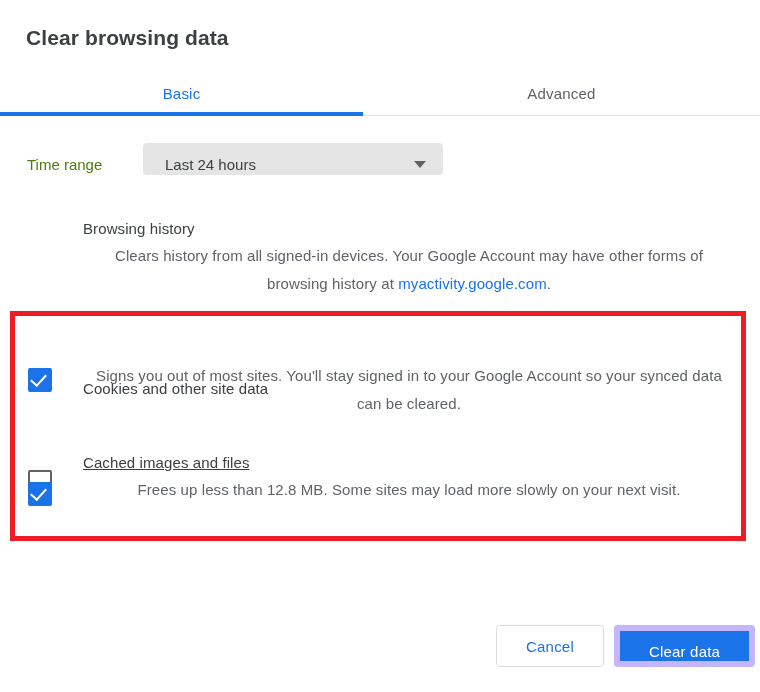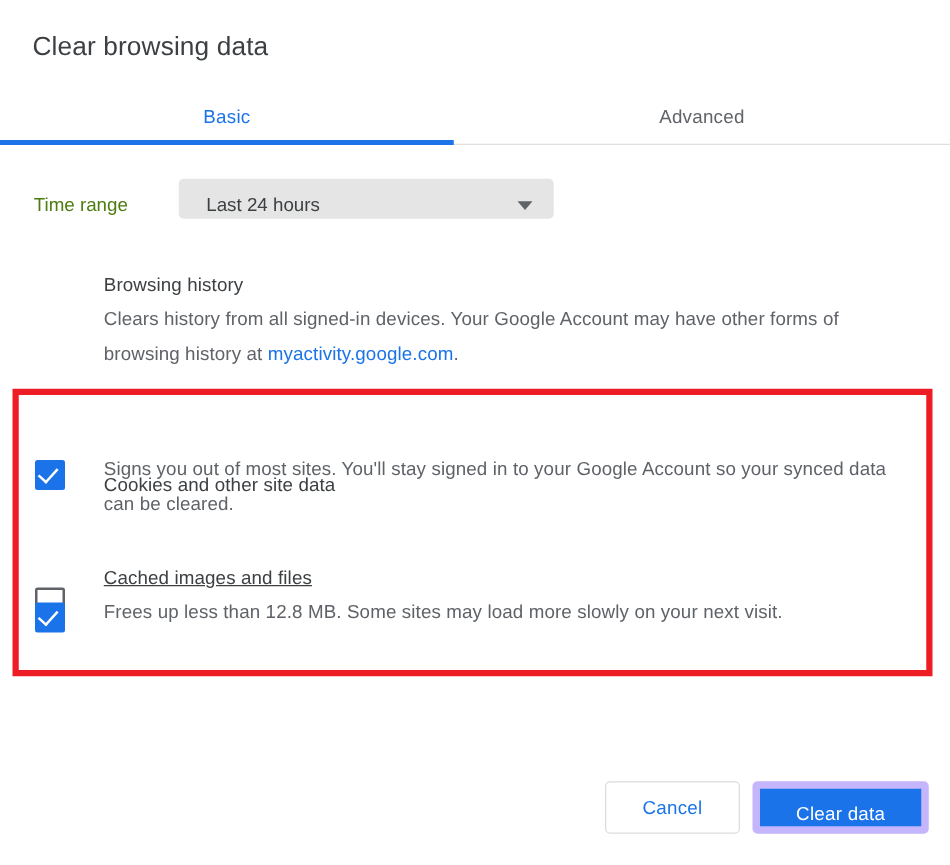--- a/index.html
+++ b/index.html
@@ -23,21 +23,21 @@
     background: #ffffff;
     box-sizing: border-box;
   }
 
   
   .dialog-title {
     position: absolute;
     left: 26px;
     top: 24px;
     font-size: 21px;
-    font-weight: 400;
+    font-weight: 700;
     color: #3c4043;
     letter-spacing: 0.1px;
     line-height: 28px;
   }
 
   
   .tabs {
     position: absolute;
     left: 0;
     top: 72px;
@@ -173,20 +173,21 @@
     letter-spacing: 0.1px;
   }
   .option-desc {
     position: absolute;
     left: 83px;
     width: 652px;
     font-size: 15px;
     color: #5f6368;
     line-height: 28px;
     letter-spacing: 0.1px;
+    text-align: center;
   }
   .option-desc a {
     color: #1a73e8;
     text-decoration: none;
   }
 
   
   #row-history        { top: 218px; height: 90px; }
   #row-history .option-checkbox { top: 252px; }
   #row-history .option-title    { top: 0px; }
@@ -210,21 +211,21 @@
     width: 736px;
     height: 230px;
     border: 5px solid #ee1c25;
     box-sizing: border-box;
     pointer-events: none;
   }
 
   
   .footer {
     position: absolute;
-    left: 0;
+    left: 12px;
     top: 625px;
     width: 624px;
     height: 44px;
   }
   .btn {
     position: absolute;
     top: 0;
     height: 42px;
     line-height: 42px;
     text-align: center;

